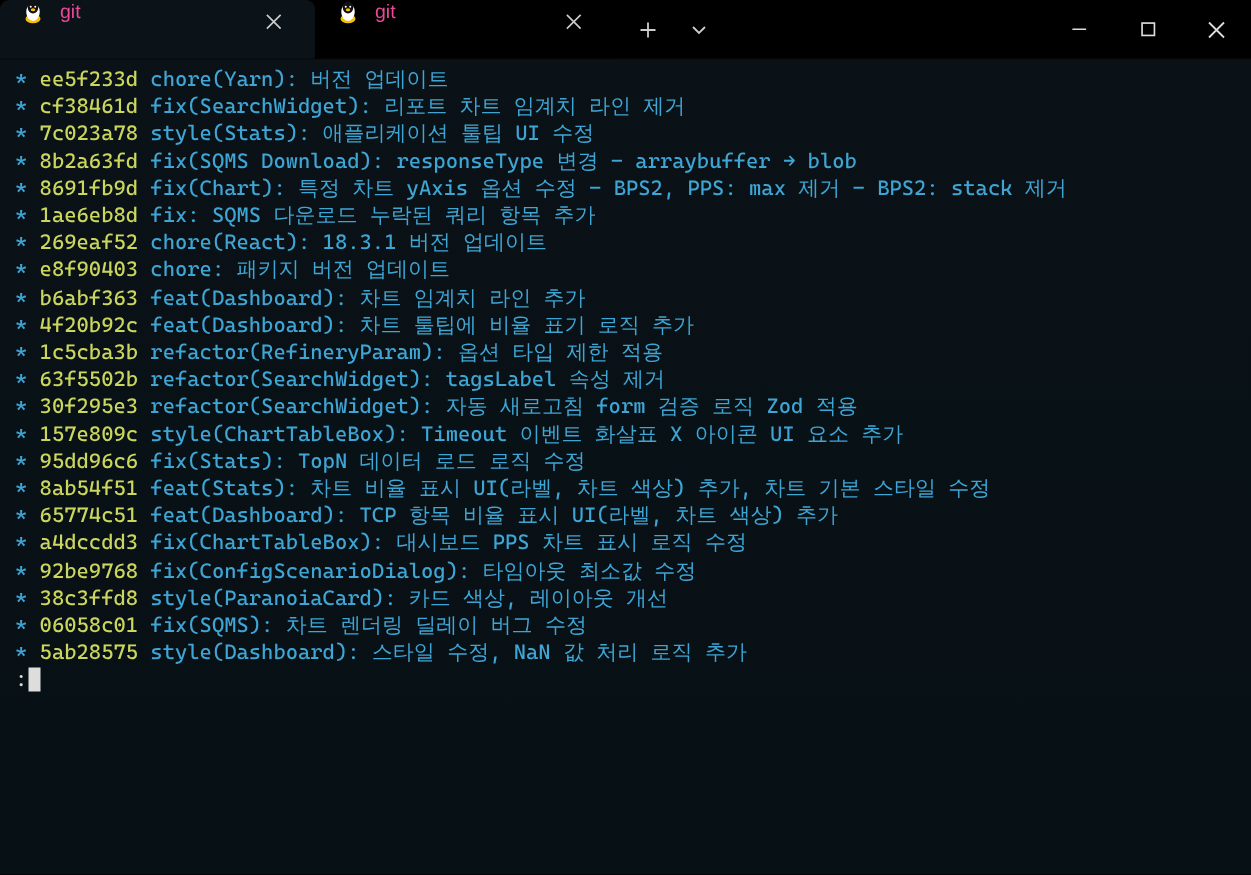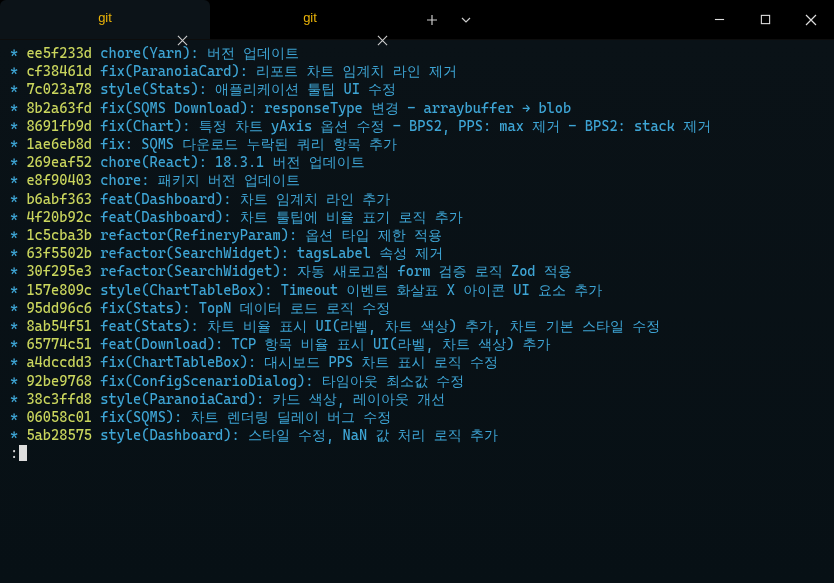--- a/index.html
+++ b/index.html
@@ -24,29 +24,28 @@
       border-bottom: 1px solid #0d0d0d;
     }
     .tabs {
       display: flex;
       align-items: stretch;
       height: 100%;
       flex: 1;
     }
     .tab {
       display: flex;
-      align-items: center;
+      align-items: flex-start;
       padding: 0 14px;
       gap: 10px;
-      color: #eab308;
+      color: #ec4899;
       font-size: 13px;
       height: 100%;
       position: relative;
       min-width: 210px;
-      flex-direction: column;
     }
     .tab.active {
       background: #0c1318;
       border-top-left-radius: 6px;
       border-top-right-radius: 6px;
     }
     .tab.inactive {
       background: #000;
       min-width: 200px;
     }
@@ -188,34 +187,34 @@
     </div>
     <div class="win-btn">
       <svg width="12" height="12" viewBox="0 0 12 12">
           <path d="M1 1 L11 11 M11 1 L1 11" stroke="#ddd" stroke-width="1.2"></path>
         </svg>
     </div>
   </div>
 </div>
 
 <div class="terminal" id="terminal"><span class="commit-line">* </span><span class="hash">ee5f233d</span><span class="commit-line"> chore(Yarn): 버전 업데이트</span>
-<span class="commit-line">* </span><span class="hash">cf38461d</span><span class="commit-line"> fix(ParanoiaCard): 리포트 차트 임계치 라인 제거</span>
+<span class="commit-line">* </span><span class="hash">cf38461d</span><span class="commit-line"> fix(SearchWidget): 리포트 차트 임계치 라인 제거</span>
 <span class="commit-line">* </span><span class="hash">7c023a78</span><span class="commit-line"> style(Stats): 애플리케이션 툴팁 UI 수정</span>
 <span class="commit-line">* </span><span class="hash">8b2a63fd</span><span class="commit-line"> fix(SQMS Download): responseType 변경 - arraybuffer → blob</span>
 <span class="commit-line">* </span><span class="hash">8691fb9d</span><span class="commit-line"> fix(Chart): 특정 차트 yAxis 옵션 수정 - BPS2, PPS: max 제거 - BPS2: stack 제거</span>
 <span class="commit-line">* </span><span class="hash">1ae6eb8d</span><span class="commit-line"> fix: SQMS 다운로드 누락된 쿼리 항목 추가</span>
 <span class="commit-line">* </span><span class="hash">269eaf52</span><span class="commit-line"> chore(React): 18.3.1 버전 업데이트</span>
 <span class="commit-line">* </span><span class="hash">e8f90403</span><span class="commit-line"> chore: 패키지 버전 업데이트</span>
 <span class="commit-line">* </span><span class="hash">b6abf363</span><span class="commit-line"> feat(Dashboard): 차트 임계치 라인 추가</span>
 <span class="commit-line">* </span><span class="hash">4f20b92c</span><span class="commit-line"> feat(Dashboard): 차트 툴팁에 비율 표기 로직 추가</span>
 <span class="commit-line">* </span><span class="hash">1c5cba3b</span><span class="commit-line"> refactor(RefineryParam): 옵션 타입 제한 적용</span>
 <span class="commit-line">* </span><span class="hash">63f5502b</span><span class="commit-line"> refactor(SearchWidget): tagsLabel 속성 제거</span>
 <span class="commit-line">* </span><span class="hash">30f295e3</span><span class="commit-line"> refactor(SearchWidget): 자동 새로고침 form 검증 로직 Zod 적용</span>
 <span class="commit-line">* </span><span class="hash">157e809c</span><span class="commit-line"> style(ChartTableBox): Timeout 이벤트 화살표 X 아이콘 UI 요소 추가</span>
 <span class="commit-line">* </span><span class="hash">95dd96c6</span><span class="commit-line"> fix(Stats): TopN 데이터 로드 로직 수정</span>
 <span class="commit-line">* </span><span class="hash">8ab54f51</span><span class="commit-line"> feat(Stats): 차트 비율 표시 UI(라벨, 차트 색상) 추가, 차트 기본 스타일 수정</span>
-<span class="commit-line">* </span><span class="hash">65774c51</span><span class="commit-line"> feat(Download): TCP 항목 비율 표시 UI(라벨, 차트 색상) 추가</span>
+<span class="commit-line">* </span><span class="hash">65774c51</span><span class="commit-line"> feat(Dashboard): TCP 항목 비율 표시 UI(라벨, 차트 색상) 추가</span>
 <span class="commit-line">* </span><span class="hash">a4dccdd3</span><span class="commit-line"> fix(ChartTableBox): 대시보드 PPS 차트 표시 로직 수정</span>
 <span class="commit-line">* </span><span class="hash">92be9768</span><span class="commit-line"> fix(ConfigScenarioDialog): 타임아웃 최소값 수정</span>
 <span class="commit-line">* </span><span class="hash">38c3ffd8</span><span class="commit-line"> style(ParanoiaCard): 카드 색상, 레이아웃 개선</span>
 <span class="commit-line">* </span><span class="hash">06058c01</span><span class="commit-line"> fix(SQMS): 차트 렌더링 딜레이 버그 수정</span>
 <span class="commit-line">* </span><span class="hash">5ab28575</span><span class="commit-line"> style(Dashboard): 스타일 수정, NaN 값 처리 로직 추가</span>
 <span class="prompt">:</span><span class="cursor"></span></div>
 
 </body></html>

